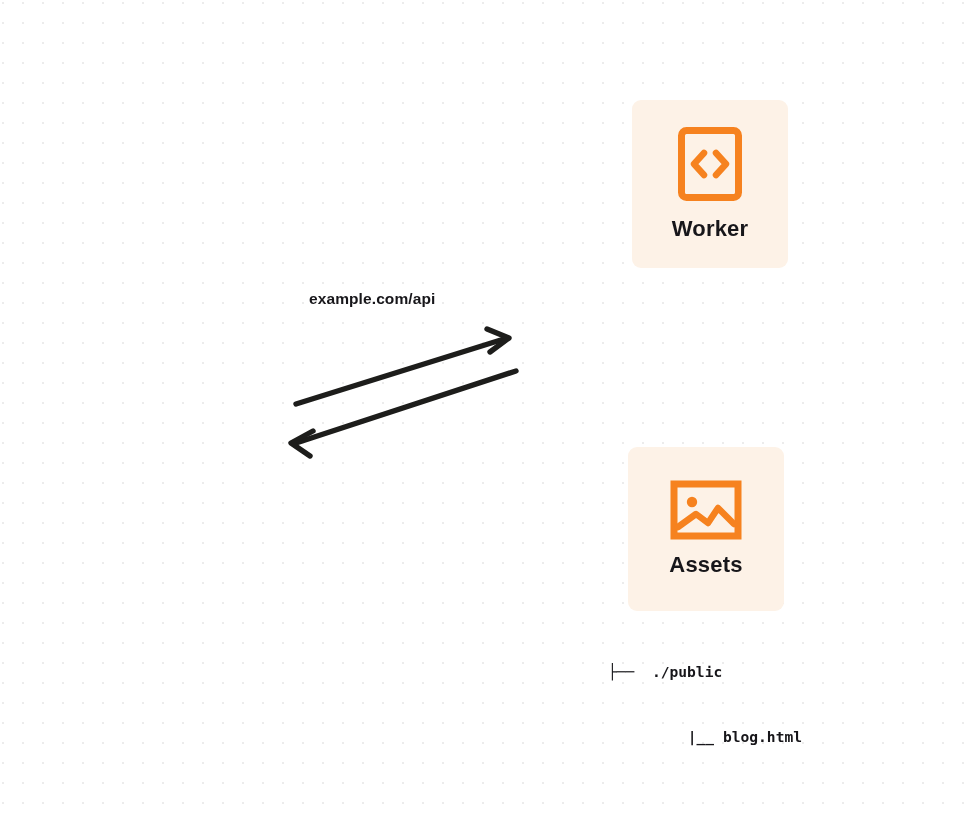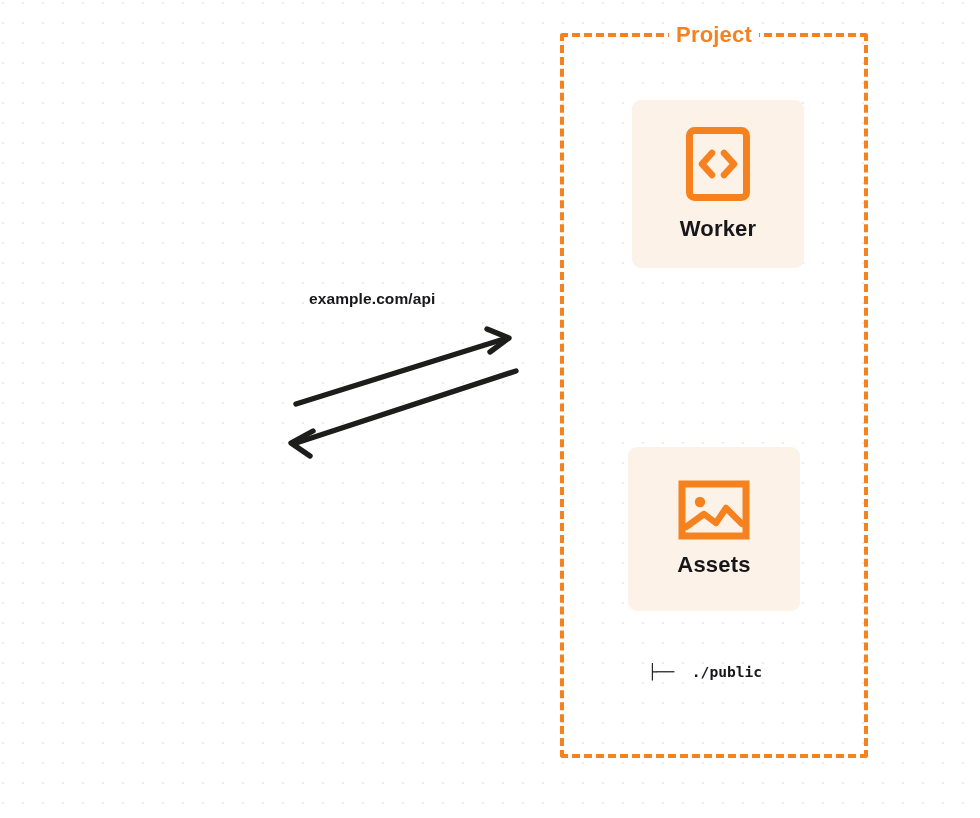--- a/index.html
+++ b/index.html
@@ -87,21 +87,21 @@
     font-size: 22px;
     font-weight: bold;
     color: #f6821f;
     letter-spacing: 0.2px;
     white-space: nowrap;
   }
 
   
   .service-card {
     position: absolute;
-    width: 172px;
+    width: 156px;
     background: #fdf2e7;
     border-radius: 9px;
     display: flex;
     flex-direction: column;
     align-items: center;
     justify-content: center;
   }
   #worker-card {
     left: 632px;
     top: 100px;
@@ -137,21 +137,21 @@
     font-weight: bold;
     color: #17161a;
     line-height: 21.5px;
     white-space: pre;
   }
   #file-tree .tree-row {
     display: block;
     text-align: right;
   }
   #file-tree .tree-row.root {
-    text-align: center;
+    text-align: left;
   }
 </style>
 </head>
 <body>
 
 <div id="canvas">
 
 
   <svg id="arrows-layer" viewBox="0 0 980 818" width="980" height="818">
 
@@ -161,23 +161,20 @@
     </g>
 
     <g>
       <line x1="516" y1="371" x2="296" y2="443" stroke="#1d1d1b" stroke-width="5.4" stroke-linecap="round"></line>
       <polyline points="313,431 291,443 310,456" fill="none" stroke="#1d1d1b" stroke-width="5.4" stroke-linecap="round" stroke-linejoin="round"></polyline>
     </g>
   </svg>
 
   <div id="request-label">example.com/api</div>
 
-  <div id="project-container">
-    <span id="project-title">Project</span>
-  </div>
 
   <div id="worker-card" class="service-card">
     <span class="card-icon">
       <svg width="66" height="76" viewBox="0 0 66 76">
         <rect x="4.5" y="4.5" width="57" height="67" rx="5" ry="5" fill="none" stroke="#f6821f" stroke-width="7"></rect>
         <polyline points="27,27 17,38 27,49" fill="none" stroke="#f6821f" stroke-width="6.5" stroke-linecap="round" stroke-linejoin="round"></polyline>
         <polyline points="39,27 49,38 39,49" fill="none" stroke="#f6821f" stroke-width="6.5" stroke-linecap="round" stroke-linejoin="round"></polyline>
       </svg>
     </span>
     <span class="card-label">Worker</span>
@@ -189,16 +186,17 @@
         <rect x="4" y="4" width="64" height="52" fill="none" stroke="#f6821f" stroke-width="7"></rect>
         <circle cx="22" cy="22" r="5.2" fill="#f6821f"></circle>
         <polyline points="8,47 26,34 38,43 48,28 64,44" fill="none" stroke="#f6821f" stroke-width="6.5" stroke-linecap="round" stroke-linejoin="round"></polyline>
       </svg>
     </span>
     <span class="card-label">Assets</span>
   </div>
 
   <div id="file-tree">
     <span class="tree-row root">├──  ./public</span>
+    <span class="tree-row">|__ blog.html</span>
     
   </div>
 
 </div>
 
 </body></html>

